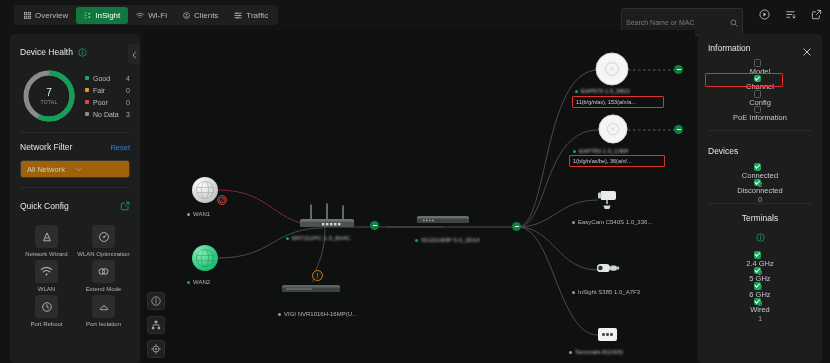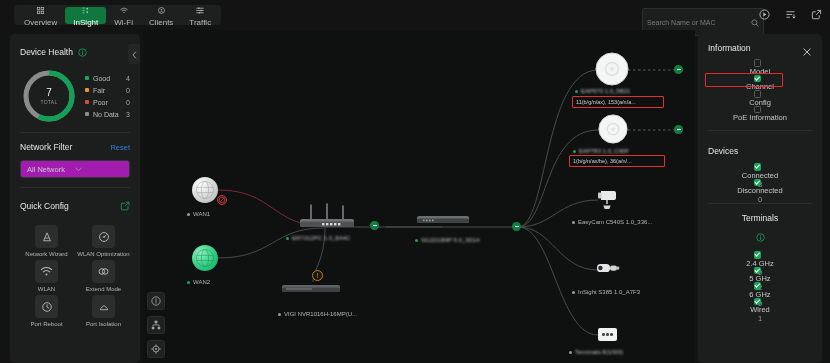--- a/index.html
+++ b/index.html
@@ -25,27 +25,26 @@
     margin-left: 14px;
     height: 20px;
     padding: 0 2px;
   }
   .navtab {
     display: flex; align-items: center; gap: 4px;
     height: 17px; padding: 0 8px;
     font-size: 8px; color: #b9b9b9;
     border-radius: 3px; cursor: pointer;
     white-space: nowrap;
-    flex-direction: column;
   }
   .navtab.active { background: #10773f; color: #ffffff; }
   .navtab svg { display: block; }
 
   .search-wrap {
-    position: absolute; left: 642px; top: 8px;
+    position: absolute; left: 621px; top: 8px;
     width: 122px; height: 28px;
     background: #1c1d1d; border: 1px solid #2d2f2f;
     border-radius: 2px;
     display: flex; align-items: center;
     padding: 0 4px;
   }
   .search-wrap input {
     flex: 1; background: transparent; border: none; outline: none;
     color: #cfcfcf; font-size: 7px;
     font-family: "Liberation Sans", sans-serif;
@@ -86,21 +85,21 @@
   .lg-dot { width: 4px; height: 4px; border-radius: 1px; margin-right: 4px; flex: 0 0 auto; }
   .lg-name { color: #bdbdbd; flex: 1; }
   .lg-val { color: #a9a9a9; }
 
   .divider { height: 1px; background: #2b2d2d; margin: 9px 0 0 0; }
 
   .sec-hd { display: flex; align-items: center; justify-content: space-between; margin-top: 9px; }
   .reset-link { font-size: 7.5px; color: #2f7fe0; cursor: pointer; }
   .select {
     margin-top: 8px; height: 18px;
-    background: #a21caf; border: 1px solid #333535; border-radius: 3px;
+    background: #a16207; border: 1px solid #333535; border-radius: 3px;
     display: flex; align-items: center; padding: 0 6px;
     font-size: 7.5px; color: #cacaca; cursor: pointer;
   }
   .select span { flex: 1; }
 
   .qc-grid {
     margin-top: 10px;
     display: grid; grid-template-columns: 1fr 1fr; gap: 3px 4px;
   }
   .qc-item { display: flex; flex-direction: column; align-items: center; cursor: pointer; }

